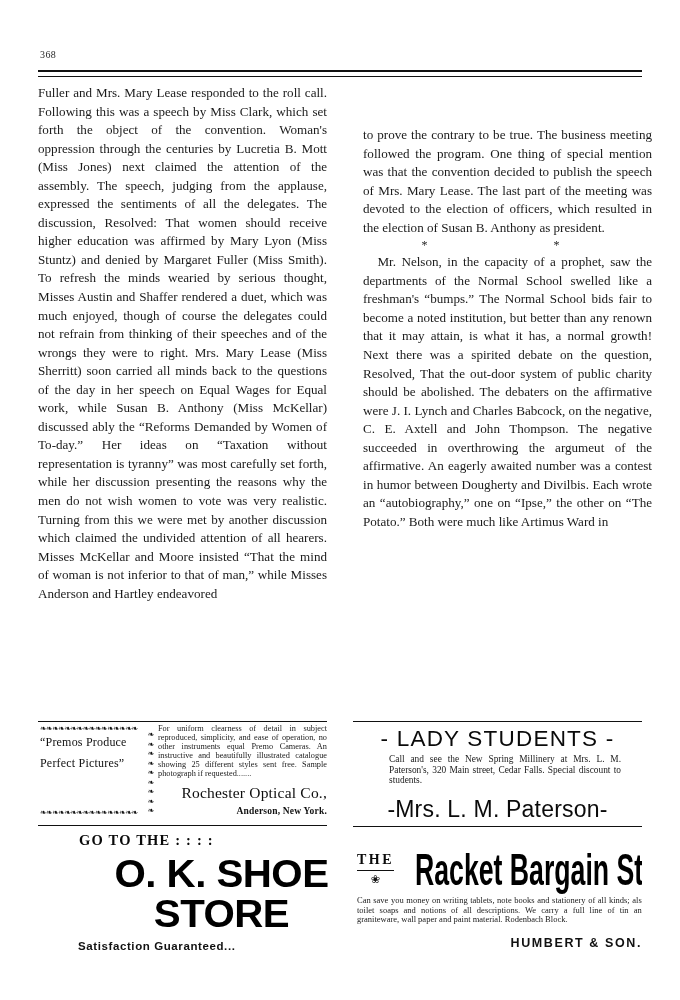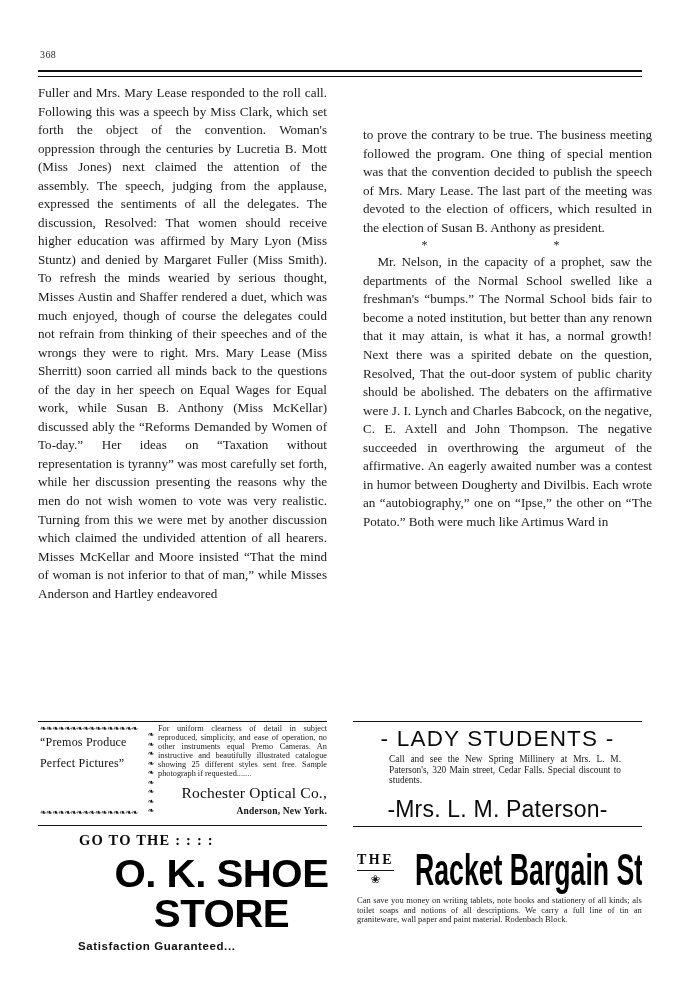--- a/index.html
+++ b/index.html
@@ -357,15 +357,16 @@
     <div class="lady-head">- LADY STUDENTS -</div>
     <div class="lady-body">Call and see the New Spring Millinery at Mrs. L. M. Paterson's, 320 Main street, Cedar Falls.  Special discount to students.</div>
     <div class="lady-sig">-Mrs. L. M. Paterson-</div>
   </div>
 
   <div class="ad" id="ad-racket">
     <div class="racket-the">THE</div>
     <div class="racket-orn">❀</div>
     <div class="racket-name">Racket Bargain Store.....</div>
     <div class="racket-body">Can save you money on writing tablets, note books and stationery of all kinds; also toilet soaps and notions of all descriptions.  We carry a full line of tin and graniteware, wall paper and paint material.  Rodenbach Block.</div>
+    <div class="racket-sig">HUMBERT &amp; SON.</div>
   </div>
 
 </div>
 
 </body></html>

